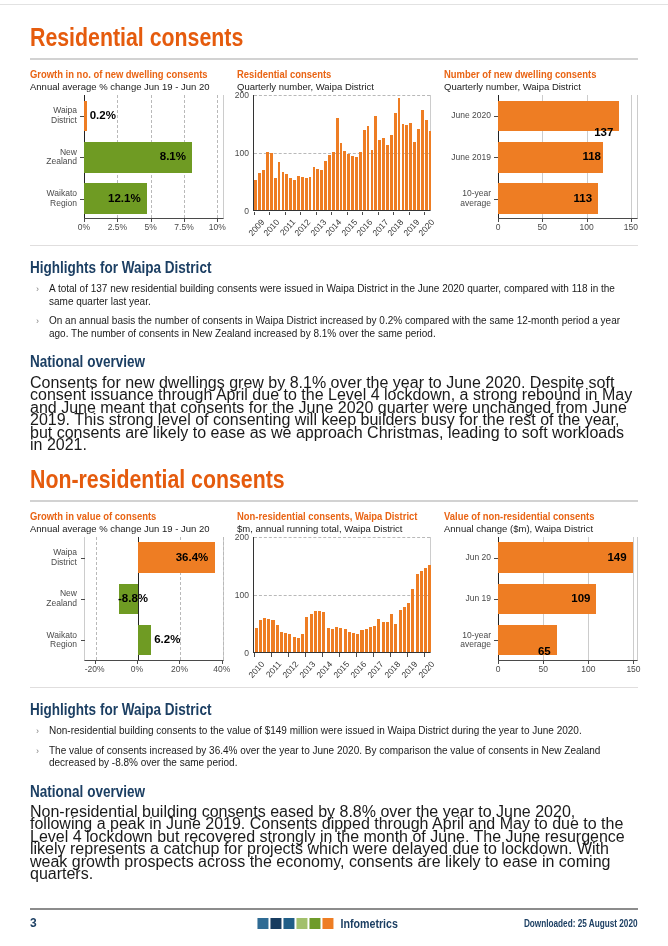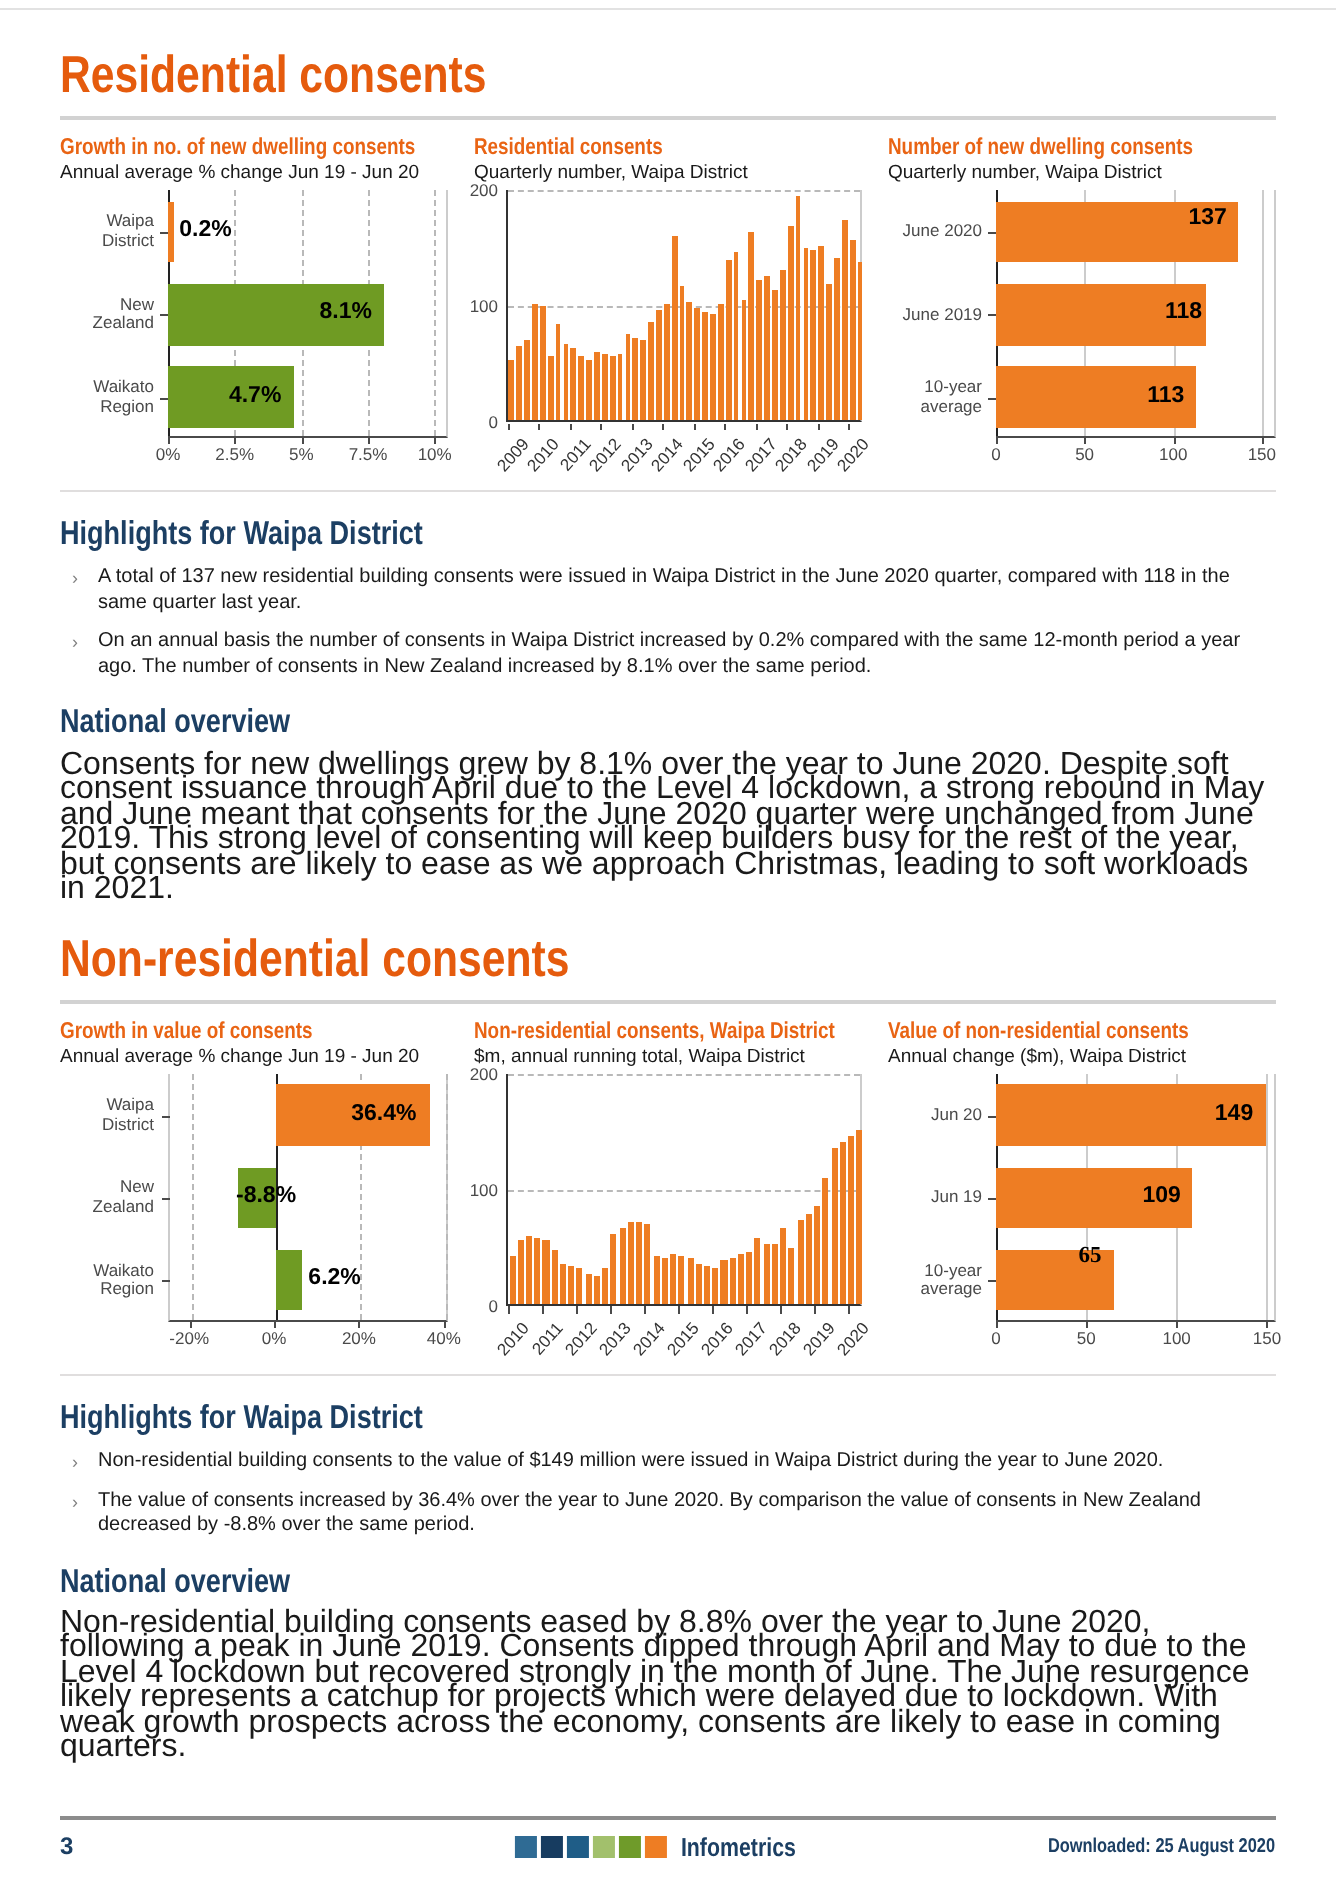--- a/index.html
+++ b/index.html
@@ -101,21 +101,21 @@
               <div class="grid dashed" style="left: 100px;"></div>
               <div class="grid dashed" style="left: 133.333px;"></div>
               <div class="axis-tick" style="left: -4px; top: 20.6667px; width: 4px; height: 1px;"></div>
               <div class="axis-tick" style="left: -4px; top: 62px; width: 4px; height: 1px;"></div>
               <div class="axis-tick" style="left: -4px; top: 103.333px; width: 4px; height: 1px;"></div>
               <div class="hbar orange" style="left: 0px; top: 5.37333px; width: 2.66667px; height: 30.5867px;"></div>
               <div class="hbar-label" style="top: 13.6667px; left: 5.66667px;">0.2%</div>
               <div class="hbar green" style="left: 0px; top: 46.7067px; width: 108px; height: 30.5867px;"></div>
               <div class="hbar-label" style="top: 55px; right: 37px;">8.1%</div>
               <div class="hbar green" style="left: 0px; top: 88.04px; width: 62.6667px; height: 30.5867px;"></div>
-              <div class="hbar-label" style="top: 96.3333px; right: 82.3333px;">4.7%</div>
+              <div class="hbar-label" style="top: 96.3333px; right: 82.3333px;">12.1%</div>
             </div>
             <div class="hb-xticks">
               <div class="axis-tick" style="left: 0px; top: 0px; width: 1px; height: 3px;"></div>
               <div class="hb-xtick-label" style="left: 0px;">0%</div>
               <div class="axis-tick" style="left: 33.3333px; top: 0px; width: 1px; height: 3px;"></div>
               <div class="hb-xtick-label" style="left: 33.3333px;">2.5%</div>
               <div class="axis-tick" style="left: 66.6667px; top: 0px; width: 1px; height: 3px;"></div>
               <div class="hb-xtick-label" style="left: 66.6667px;">5%</div>
               <div class="axis-tick" style="left: 100px; top: 0px; width: 1px; height: 3px;"></div>
               <div class="hb-xtick-label" style="left: 100px;">7.5%</div>
@@ -222,21 +222,21 @@
             </div>
             <div class="hb-plot">
               <div class="grid zero" style="left: 0px;"></div>
               <div class="grid" style="left: 44.3038px;"></div>
               <div class="grid" style="left: 88.6076px;"></div>
               <div class="grid" style="left: 132.911px;"></div>
               <div class="axis-tick" style="left: -4px; top: 20.6667px; width: 4px; height: 1px;"></div>
               <div class="axis-tick" style="left: -4px; top: 62px; width: 4px; height: 1px;"></div>
               <div class="axis-tick" style="left: -4px; top: 103.333px; width: 4px; height: 1px;"></div>
               <div class="hbar orange" style="left: 0px; top: 5.37333px; width: 121.392px; height: 30.5867px;"></div>
-              <div class="hbar-label" style="top: 8px; right: 23.6076px;">137</div>
+              <div class="hbar-label" style="top: 31px; right: 23.6076px;">137</div>
               <div class="hbar orange" style="left: 0px; top: 46.7067px; width: 104.557px; height: 30.5867px;"></div>
               <div class="hbar-label" style="top: 55px; right: 36px;">118</div>
               <div class="hbar orange" style="left: 0px; top: 88.04px; width: 100.127px; height: 30.5867px;"></div>
               <div class="hbar-label" style="top: 96.3333px; right: 44.8734px;">113</div>
             </div>
             <div class="hb-xticks">
               <div class="axis-tick" style="left: 0px; top: 0px; width: 1px; height: 3px;"></div>
               <div class="hb-xtick-label" style="left: 0px;">0</div>
               <div class="axis-tick" style="left: 44.3038px; top: 0px; width: 1px; height: 3px;"></div>
               <div class="hb-xtick-label" style="left: 44.3038px;">50</div>
@@ -395,21 +395,21 @@
               <div class="grid" style="left: 90.3226px;"></div>
               <div class="grid" style="left: 135.484px;"></div>
               <div class="axis-tick" style="left: -4px; top: 20.6667px; width: 4px; height: 1px;"></div>
               <div class="axis-tick" style="left: -4px; top: 62px; width: 4px; height: 1px;"></div>
               <div class="axis-tick" style="left: -4px; top: 103.333px; width: 4px; height: 1px;"></div>
               <div class="hbar orange" style="left: 0px; top: 5.37333px; width: 134.581px; height: 30.5867px;"></div>
               <div class="hbar-label" style="top: 13.6667px; right: 10.4194px;">149</div>
               <div class="hbar orange" style="left: 0px; top: 46.7067px; width: 98.4516px; height: 30.5867px;"></div>
               <div class="hbar-label" style="top: 55px; right: 46.5484px;">109</div>
               <div class="hbar orange" style="left: 0px; top: 88.04px; width: 58.7097px; height: 30.5867px;"></div>
-              <div class="hbar-label" style="top: 85px; right: 86.2903px; font-family: Liberation Serif, serif;">65</div>
+              <div class="hbar-label" style="top: 108px; right: 86.2903px;">65</div>
             </div>
             <div class="hb-xticks">
               <div class="axis-tick" style="left: 0px; top: 0px; width: 1px; height: 3px;"></div>
               <div class="hb-xtick-label" style="left: 0px;">0</div>
               <div class="axis-tick" style="left: 45.1613px; top: 0px; width: 1px; height: 3px;"></div>
               <div class="hb-xtick-label" style="left: 45.1613px;">50</div>
               <div class="axis-tick" style="left: 90.3226px; top: 0px; width: 1px; height: 3px;"></div>
               <div class="hb-xtick-label" style="left: 90.3226px;">100</div>
               <div class="axis-tick" style="left: 135.484px; top: 0px; width: 1px; height: 3px;"></div>
               <div class="hb-xtick-label" style="left: 135.484px;">150</div>

